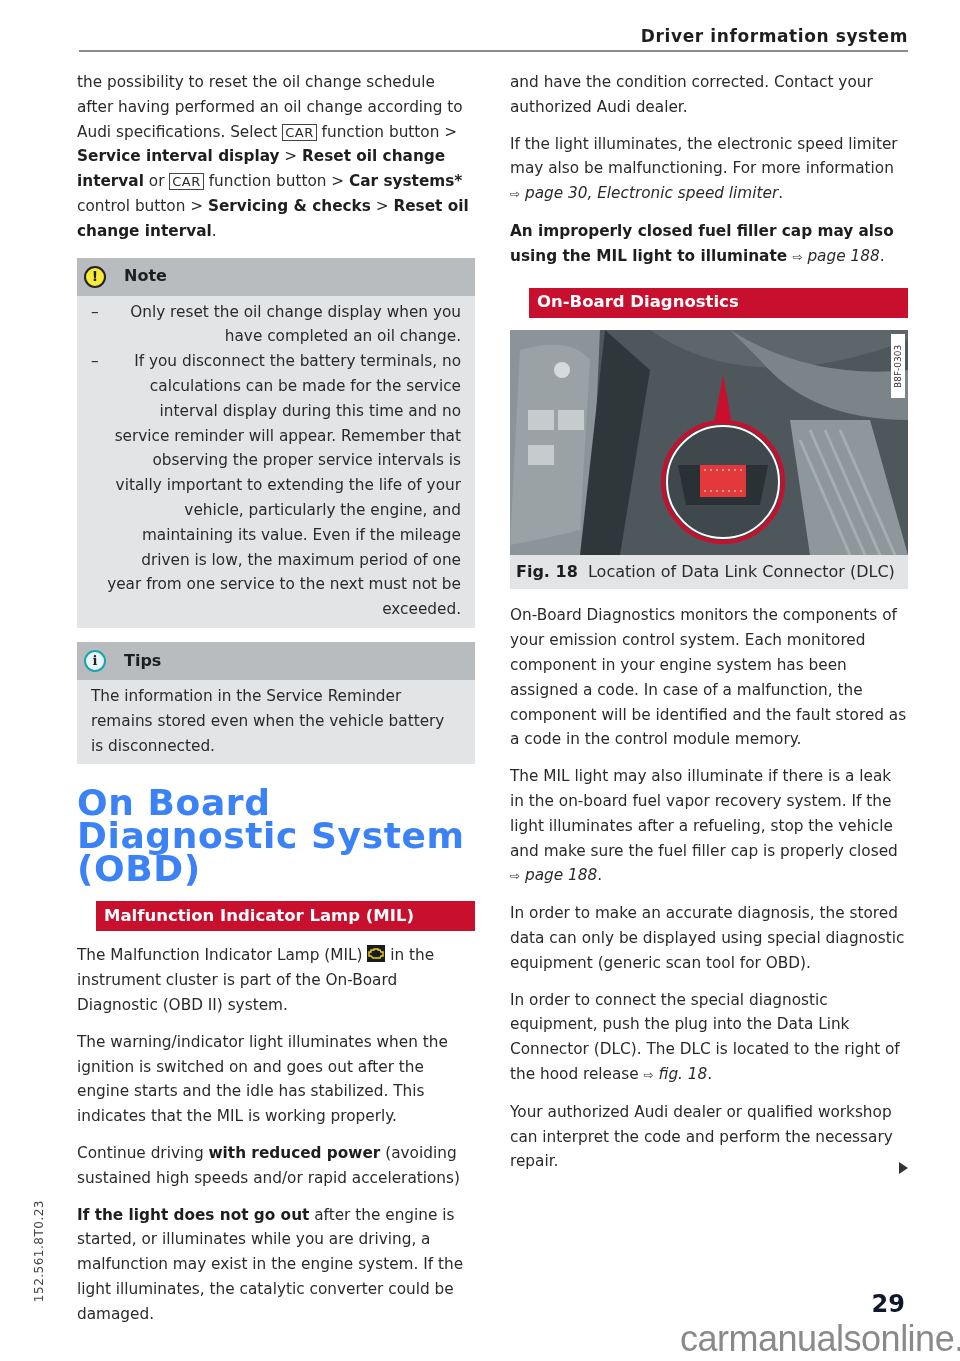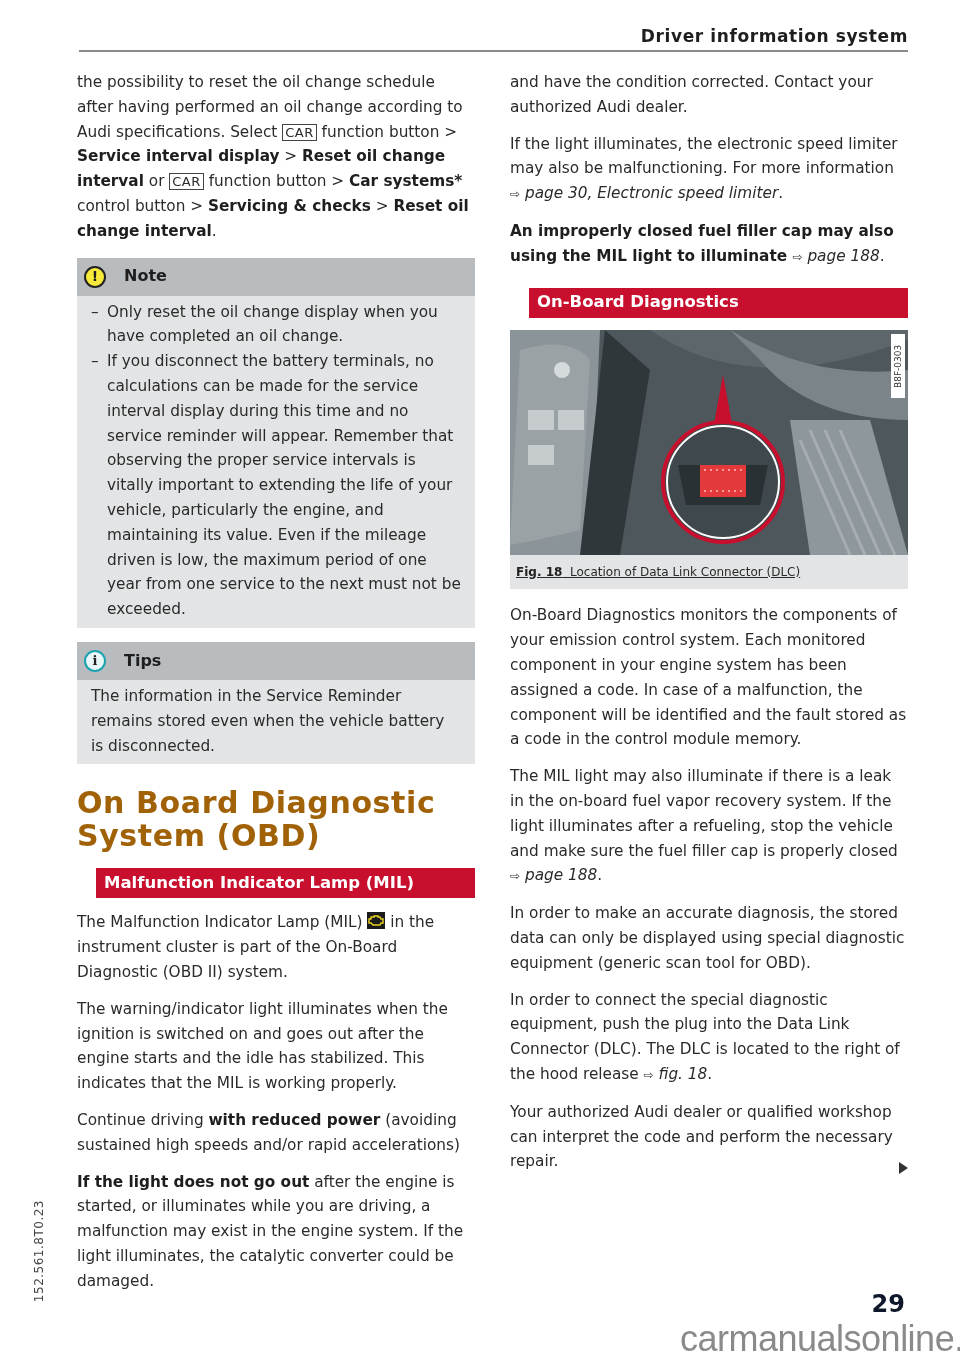--- a/index.html
+++ b/index.html
@@ -8,33 +8,33 @@
   .rule-top { position:absolute; left:79px; top:50px; width:829px; height:2px; background:#8a8a8a; }
   .running-head { position:absolute; right:52px; top:26px; font-size:17px; font-weight:bold; letter-spacing:0.6px; color:#1e1e1e; }
   .col { position:absolute; top:70px; width:398px; font-size:15.3px; line-height:24.8px; }
   .col-left { left:77px; }
   .col-right { left:510px; }
   p { margin:0 0 12px 0; }
   b { color:#1e1e1e; }
   .key { display:inline-block; border:1px solid #444; padding:0 2px; line-height:15px; font-size:13px; letter-spacing:0.5px; }
   .box-head { background:#b8bcbf; height:38px; display:flex; align-items:center; padding-left:7px; font-weight:bold; font-size:16px; color:#1e1e1e; margin-top:14px; }
   .box-body { background:#e3e4e5; padding:4px 14px 6px 14px; }
-  .box-body ul { list-style:none; margin:0; padding:0; }
+  .box-body ul { list-style:none; margin:0; padding:0;text-align:right; }
   .box-body li { position:relative; padding-left:16px; }
   .box-body li::before { content:"–"; position:absolute; left:0; }
   .icon-note { width:22px; height:22px; border-radius:50%; background:#f7ea3a; border:2px solid #222; display:inline-flex; align-items:center; justify-content:center; font-weight:bold; font-size:14px; margin-right:18px; box-sizing:border-box; }
   .icon-tip { width:22px; height:22px; border-radius:50%; background:#e8f6f7; border:2px solid #1aa4b0; display:inline-flex; align-items:center; justify-content:center; font-weight:bold; font-size:13px; font-family:"DejaVu Serif", serif; margin-right:18px; box-sizing:border-box; color:#222; }
-  .h1 { font-size:30px; line-height:33px; font-weight:bold; color:#a16207; margin:22px 0 16px 0; letter-spacing:0.6px; }
+  .h1 { font-size:36px; line-height:33px; font-weight:bold; color:#3b82f6; margin:22px 0 16px 0; letter-spacing:0.6px; }
   .red-bar { background:#c8102e; color:#fff; font-weight:bold; font-size:16.5px; height:30px; display:flex; align-items:center; padding-left:8px; margin-bottom:12px;margin-left:19px; }
   .ref { font-style:italic; }
   .arrow { font-style:normal; font-size:12px; }
   .mil-icon { display:inline-block; width:18px; height:17px; background:#1b1b1b; vertical-align:-2px; position:relative; }
   .figure { margin:10px 0 0 0; }
   .fig-img { position:relative; width:398px; height:225px; background:#4a5458; overflow:hidden; }
-  .fig-caption { background:#e3e4e5; font-size:12px; padding:5px 6px; color:#2a2a2a;text-decoration:underline; }
+  .fig-caption { background:#e3e4e5; font-size:16px; padding:5px 6px; color:#2a2a2a; }
   .fig-code { position:absolute; right:3px; top:4px; width:14px; height:64px; background:#fff; font-size:9px; writing-mode:vertical-rl; transform:rotate(180deg); display:flex; align-items:center; justify-content:center; color:#333; }
   .cont-arrow { position:absolute; right:52px; top:1162px; width:0; height:0; border-left:9px solid #333; border-top:6px solid transparent; border-bottom:6px solid transparent; }
   .page-num { position:absolute; right:55px; top:1290px; font-size:24px; font-weight:bold; color:#0f172a; }
   .side-code { position:absolute; left:32px; top:1200px; font-size:12px; color:#444; writing-mode:vertical-rl; transform:rotate(180deg); letter-spacing:0.5px; }
   .watermark { position:absolute; left:680px; top:1318px; font-size:36px; color:#8a8a8a; font-family:"Liberation Sans", sans-serif; letter-spacing:-0.5px; }
 </style>
 </head>
 <body>
 
 <div class="running-head">Driver information system</div>

